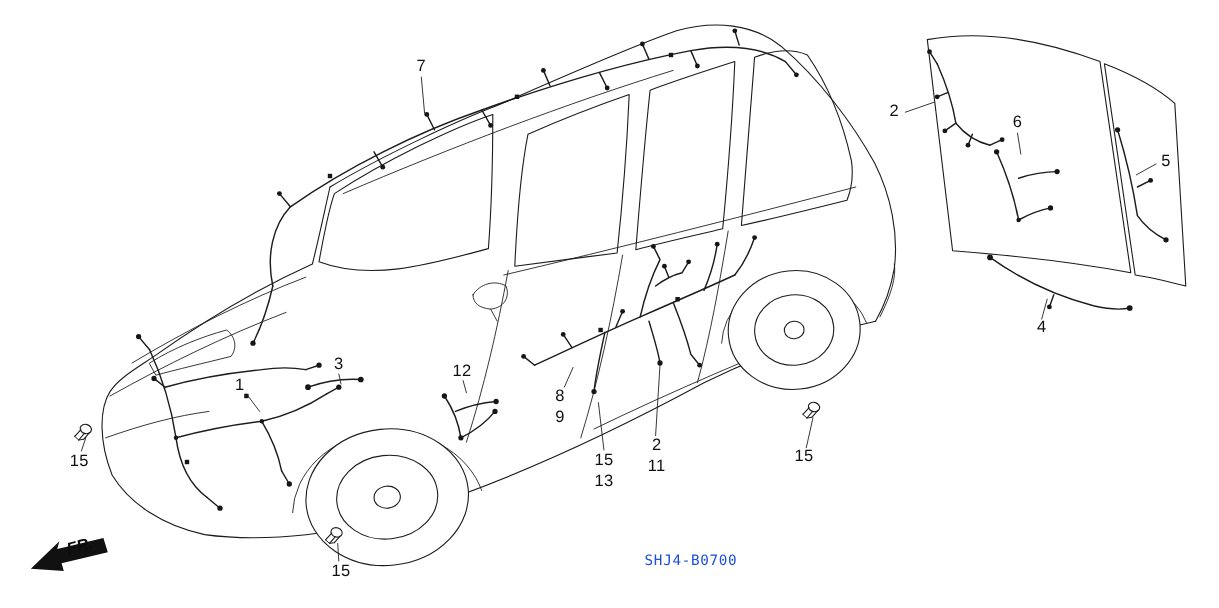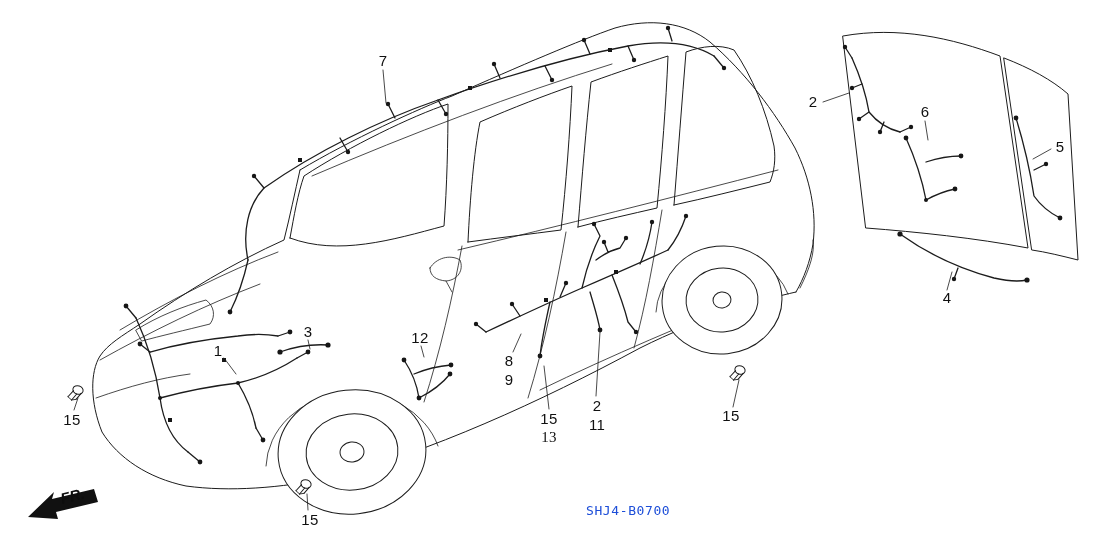--- a/index.html
+++ b/index.html
@@ -237,21 +237,21 @@
       <span class="callout" style="left: 813px; top: 101px;">2</span>
       <span class="callout" style="left: 925px; top: 111px;">6</span>
       <span class="callout" style="left: 1060px; top: 146px;">5</span>
       <span class="callout" style="left: 947px; top: 297px;">4</span>
       <span class="callout" style="left: 308px; top: 331px;">3</span>
       <span class="callout" style="left: 218px; top: 350px;">1</span>
       <span class="callout" style="left: 420px; top: 337px;">12</span>
       <span class="callout" style="left: 509px; top: 360px;">8</span>
       <span class="callout" style="left: 509px; top: 379px;">9</span>
       <span class="callout" style="left: 549px; top: 418px;">15</span>
-      <span class="callout" style="left: 549px; top: 437px; font-family: Liberation Serif, serif;">13</span>
+      <span class="callout" style="left: 549px; top: 437px;">13</span>
       <span class="callout" style="left: 597px; top: 405px;">2</span>
       <span class="callout" style="left: 597px; top: 424px;">11</span>
       <span class="callout" style="left: 72px; top: 419px;">15</span>
       <span class="callout" style="left: 731px; top: 415px;">15</span>
       <span class="callout" style="left: 310px; top: 519px;">15</span>
     </div>
 
   <div class="part-code">SHJ4-B0700</div>
 
 </div>

